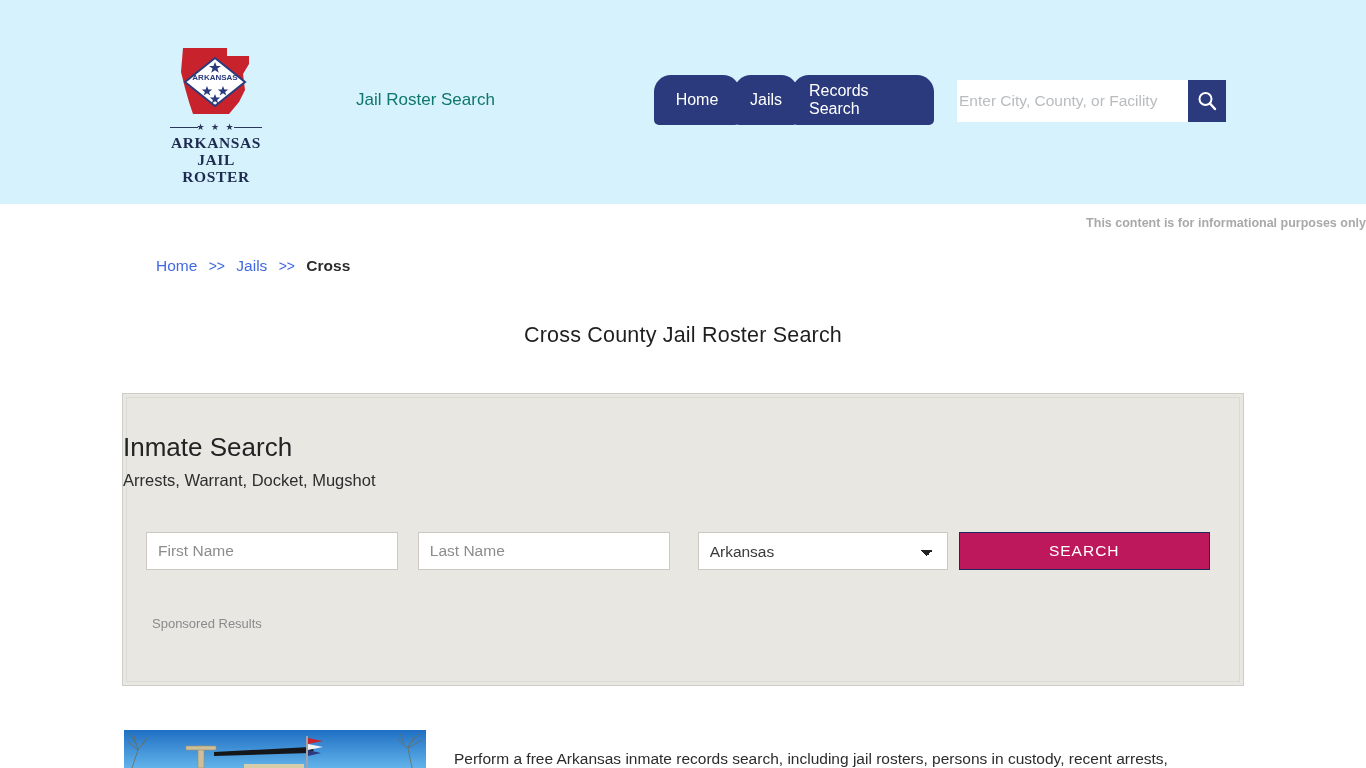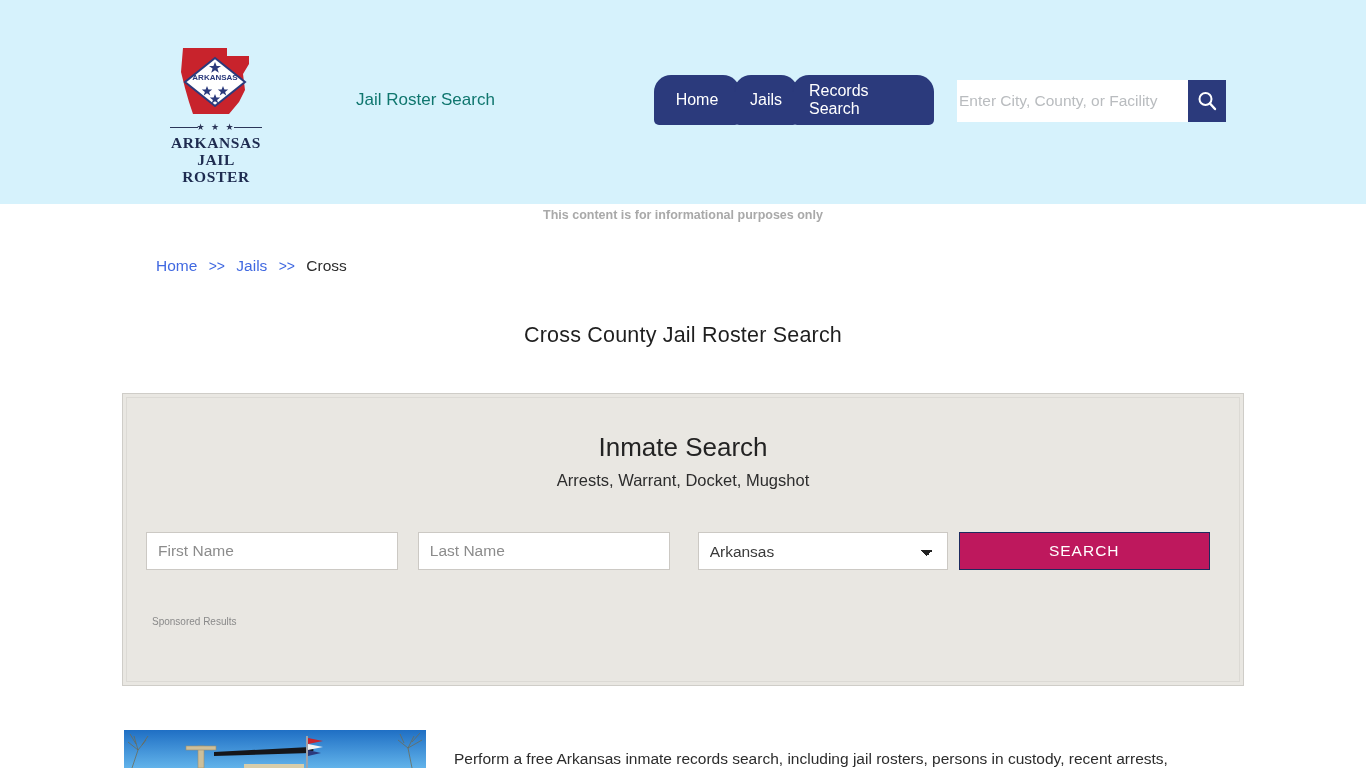--- a/index.html
+++ b/index.html
@@ -137,22 +137,22 @@
     cursor: pointer;
     display: flex;
     align-items: center;
     justify-content: center;
     padding: 0;
   }
 
   
   .notice {
     width: 1366px;
-    text-align: center;
-    margin-top: 4px;
+    text-align: right;
+    margin-top: 12px;
     font-size: 12.5px;
     font-weight: bold;
     color: #a9a9a9;
   }
 
   
   .breadcrumb {
     position: absolute;
     left: 156px;
     top: 257px;
@@ -165,21 +165,21 @@
     text-decoration: none;
     cursor: pointer;
   }
   .breadcrumb .sep {
     color: #4169e1;
     margin: 0 7px;
     font-size: 14px;
   }
   .breadcrumb .current {
     color: #2c2c2c;
-    font-weight: normal;
+    font-weight: bold;
   }
 
   
   .page-title {
     position: absolute;
     left: 0; right: 0;
     top: 309px;
     text-align: center;
     font-size: 21.5px;
     font-weight: normal;
@@ -193,28 +193,26 @@
     left: 122px;
     top: 393px;
     width: 1122px;
     height: 293px;
     background: #e9e7e2;
     border: 1px solid #cfcdc8;
     box-shadow: inset 0 0 0 3px #e9e7e2, inset 0 0 0 4px #dcdad5;
   }
   .panel-title {
     margin-top: 38px;
-    text-align: center;
     font-size: 26px;
     color: #232323;
     font-weight: normal;
   }
   .panel-sub {
     margin-top: 8px;
-    text-align: center;
     font-size: 16.5px;
     color: #2d2d2d;
   }
 
   .form-row {
     position: absolute;
     left: 23px;
     top: 138px;
     width: 1064px;
     display: flex;
@@ -253,21 +251,21 @@
     font-size: 15.5px;
     letter-spacing: 1px;
     cursor: pointer;
     font-family: "Liberation Sans", sans-serif;
   }
 
   .sponsored {
     position: absolute;
     left: 29px;
     top: 222px;
-    font-size: 10px;
+    font-size: 13px;
     color: #8a8a8a;
   }
 
   
   .bottom-row {
     position: absolute;
     left: 124px;
     top: 730px;
     width: 1120px;
     display: flex;

